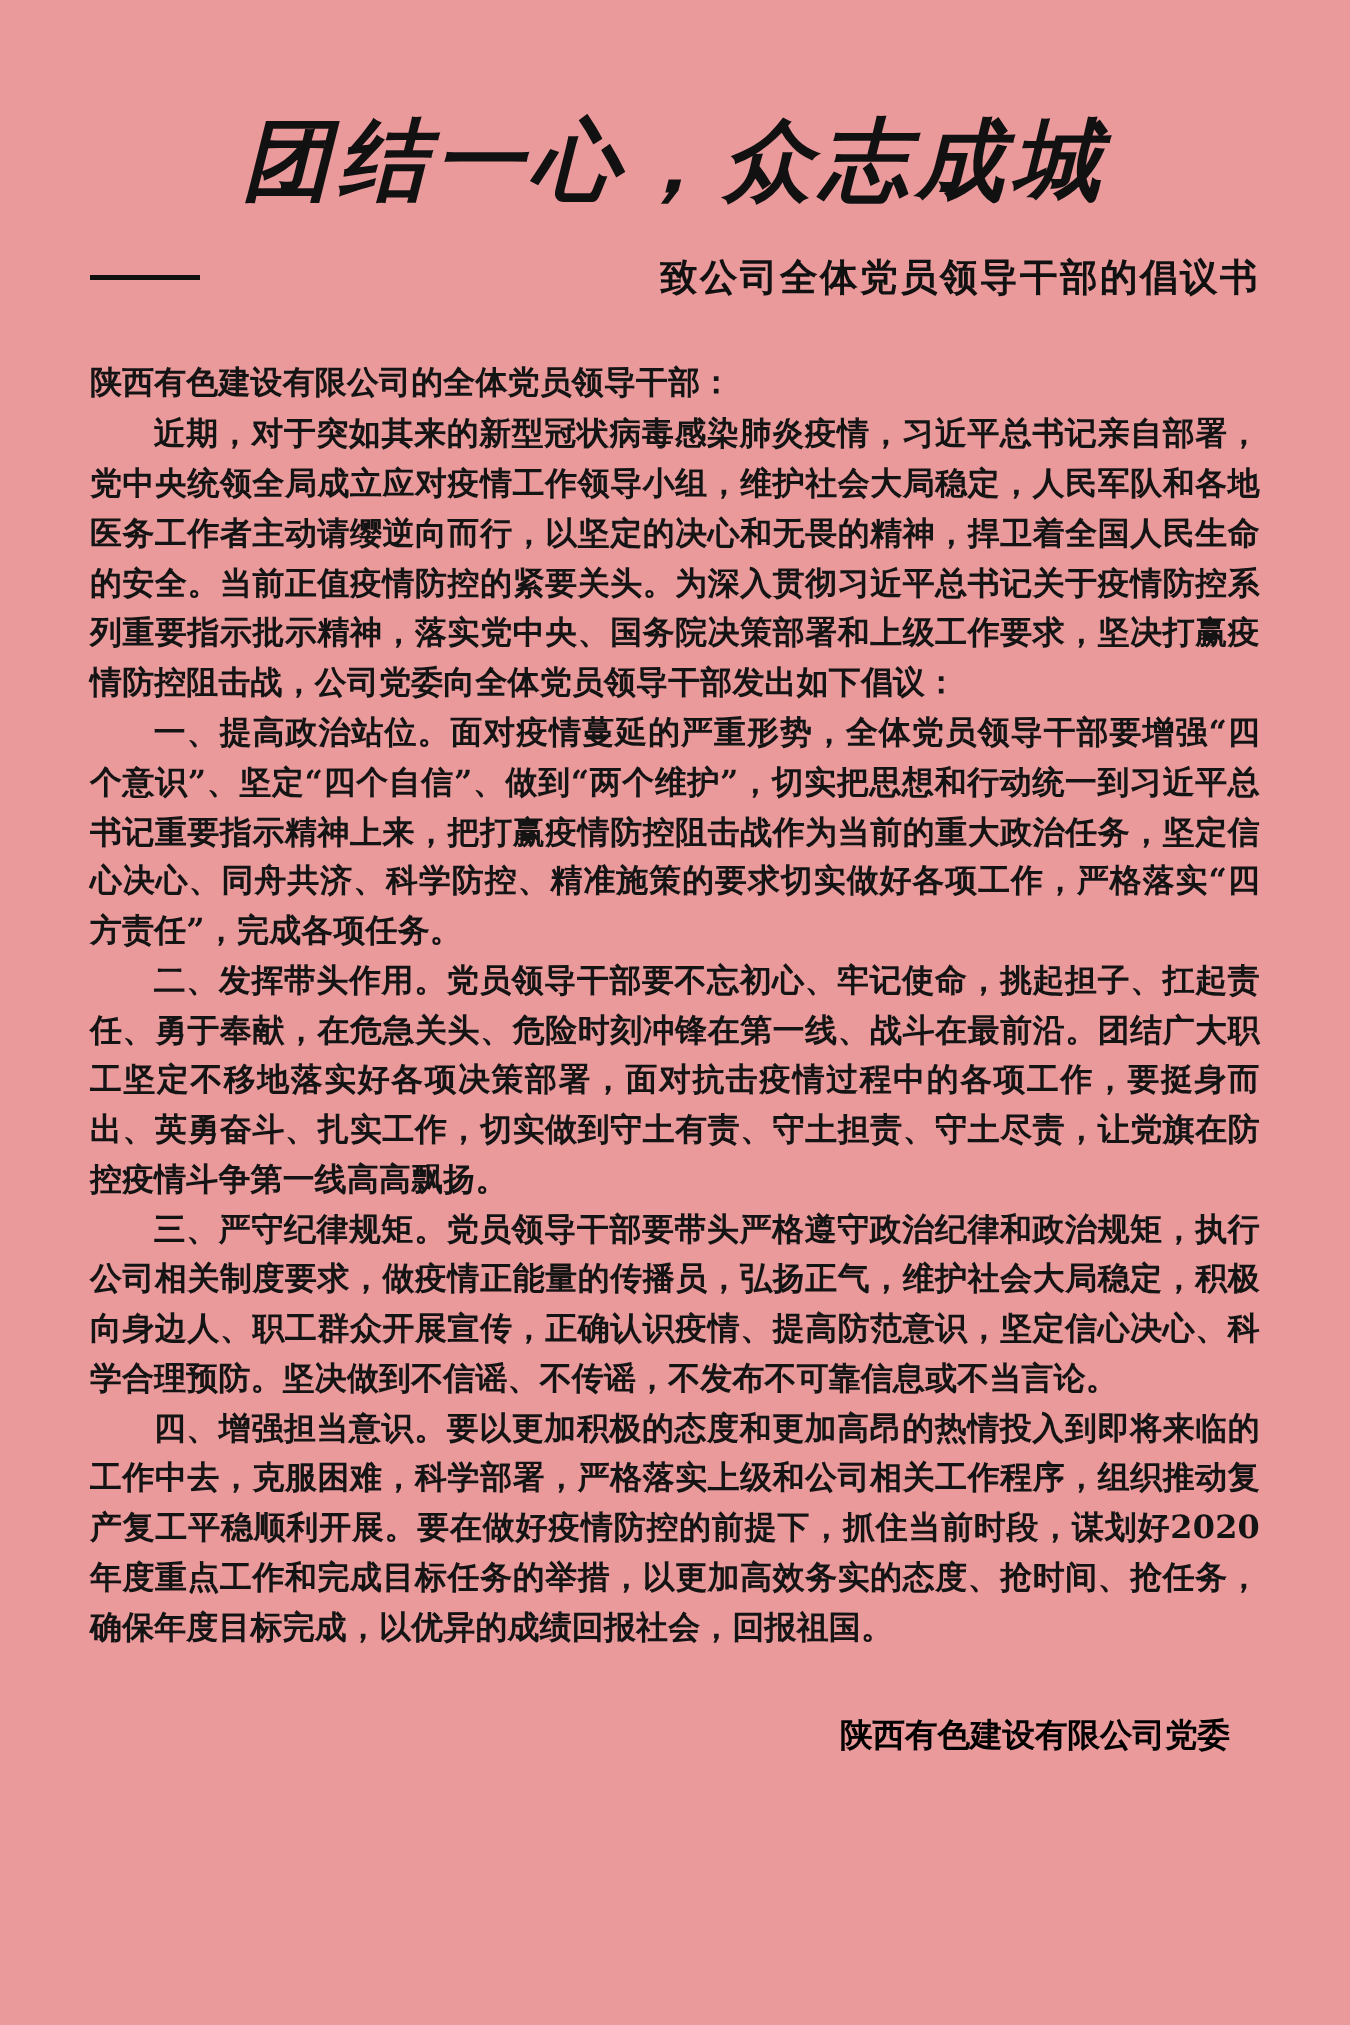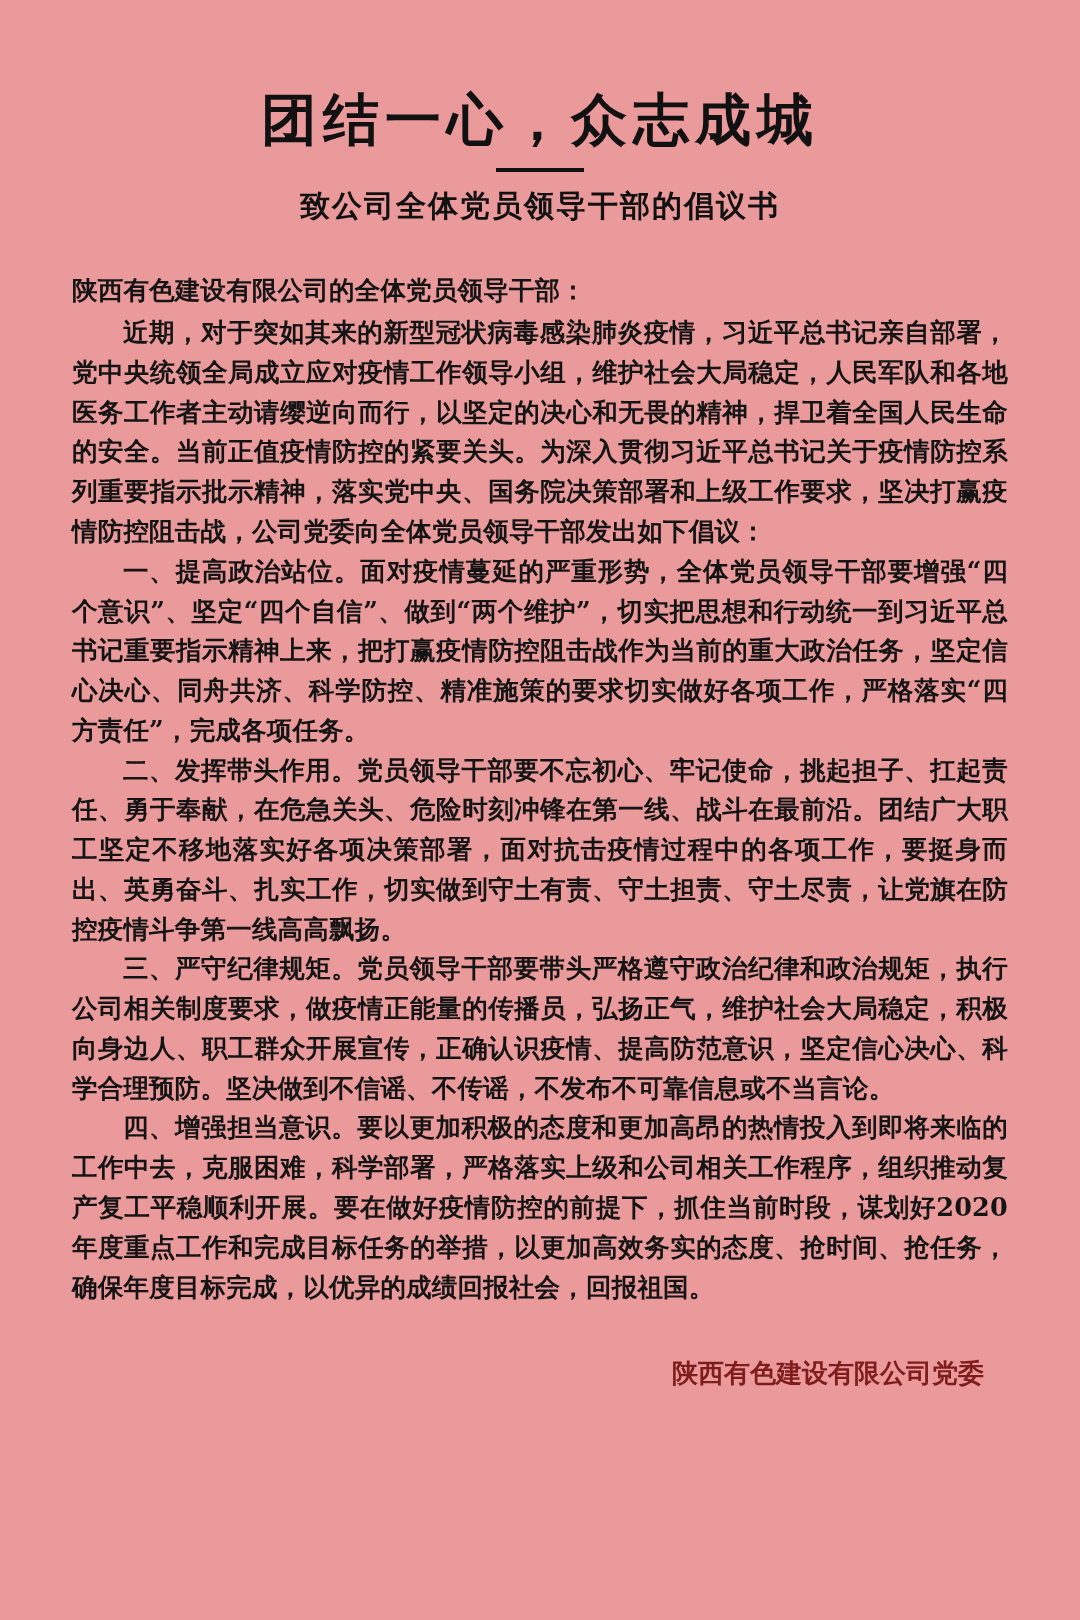--- a/index.html
+++ b/index.html
@@ -19,34 +19,34 @@
     width: 1080px;
     height: 1620px;
     background: #eb9a9c;
     box-sizing: border-box;
     padding: 70px 72px 40px 72px;
   }
   .title {
     text-align: center;
     font-family: "DejaVu Sans", "Liberation Sans", sans-serif;
     font-weight: bold;
-    font-size: 56px;
+    font-size: 71px;
     letter-spacing: 6px;
     line-height: 1.15;
     color: #111;
     margin: 18px 0 0 0;
     white-space: pre;
+    font-style: italic;
   }
   .subtitle-row {
     display: flex;
     align-items: center;
     justify-content: space-between;
-    margin-top: 16px;
+    margin-top: 32px;
     gap: 14px;
-    flex-direction: column;
   }
   .rule {
     display: inline-block;
     width: 88px;
     height: 4px;
     background: #111;
   }
   .subtitle {
     font-family: "DejaVu Sans", "Liberation Sans", sans-serif;
     font-weight: bold;
@@ -72,21 +72,21 @@
     margin: 0;
     text-indent: 2em;
   }
   .signature {
     margin-top: 46px;
     text-align: right;
     font-family: "DejaVu Serif", "Liberation Serif", serif;
     font-weight: bold;
     font-size: 26px;
     line-height: 1.6;
-    color: #7f1d1d;
+    color: #000000;
     padding-right: 24px;
   }
   .sig-line { display: block; }
 </style>
 </head>
 <body>
 
 <div class="poster">
 
   <h1 class="title">团结一心，众志成城</h1>

